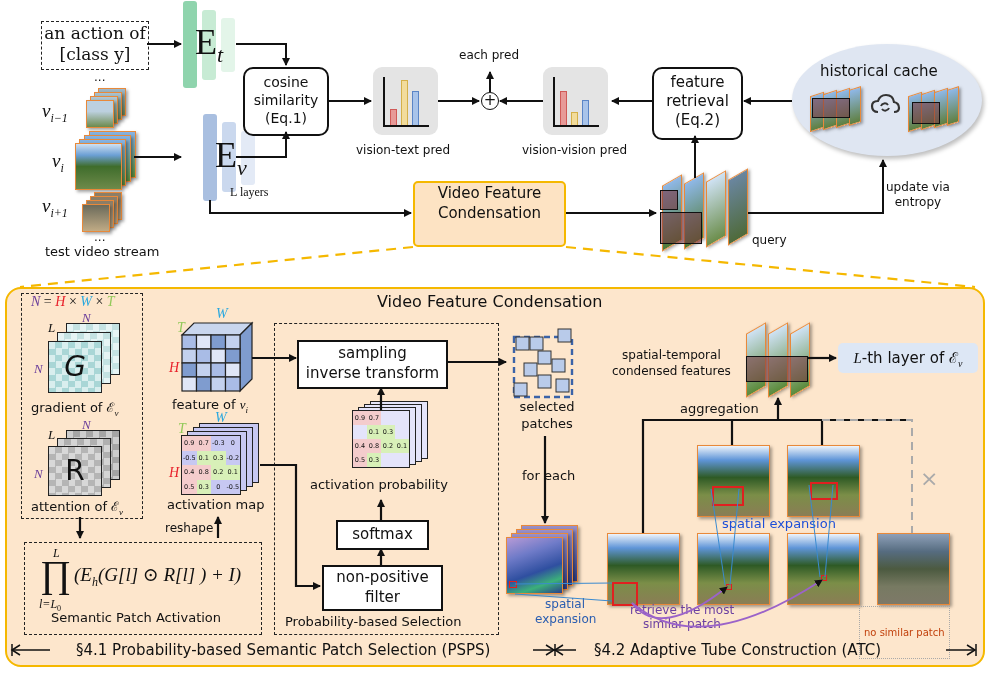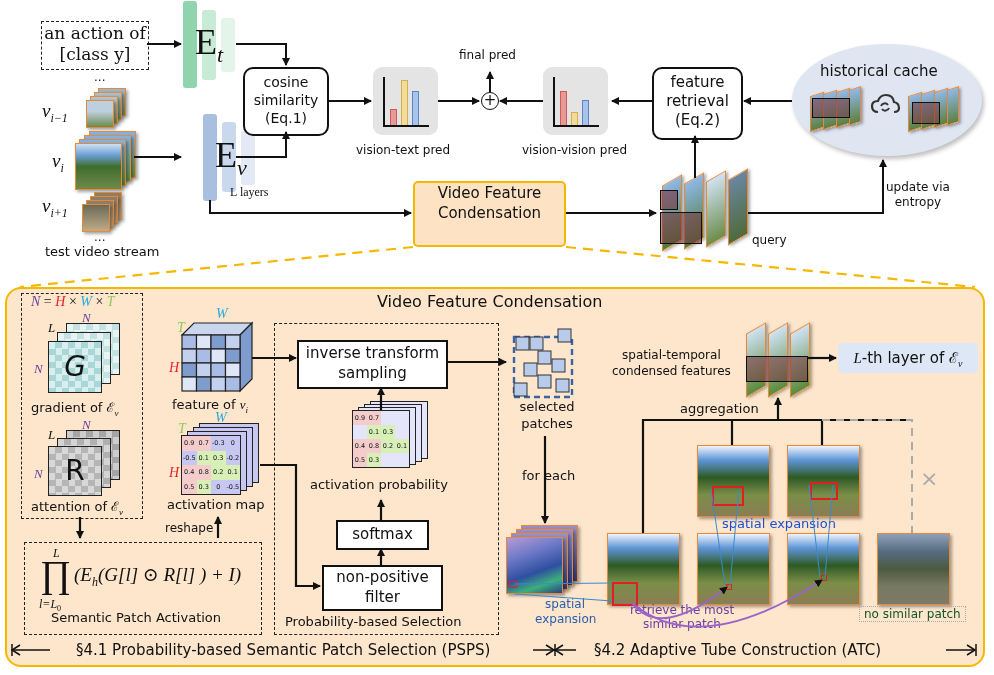--- a/index.html
+++ b/index.html
@@ -83,21 +83,21 @@
 <div class="abs" style="left:373px;top:67px;width:65px;height:68px;background:#e4e4e4;border-radius:9px;">
   <div class="abs" style="left:17px;top:42px;width:5px;height:16px;background:#e79a98;border:1px solid #d05a58;"></div>
   <div class="abs" style="left:28px;top:13px;width:5px;height:45px;background:#f2dc9c;border:1px solid #d4b04a;"></div>
   <div class="abs" style="left:39px;top:24px;width:5px;height:34px;background:#a9c4ea;border:1px solid #5b85c6;"></div>
   <div class="abs" style="left:10px;top:10px;width:2px;height:50px;background:#111;"></div>
   <div class="abs" style="left:10px;top:58px;width:46px;height:2px;background:#111;"></div>
 </div>
 <div class="abs t" style="left:356px;top:143px;font-size:12px;">vision-text pred</div>
 
 <div class="abs center" style="left:481px;top:92px;width:16px;height:16px;border:1.6px solid #111;border-radius:50%;font-size:15px;line-height:15px;">+</div>
-<div class="abs t" style="left:459px;top:48px;font-size:12px;">final pred</div>
+<div class="abs t" style="left:459px;top:48px;font-size:12px;">each pred</div>
 
 <div class="abs" style="left:543px;top:67px;width:65px;height:68px;background:#e4e4e4;border-radius:9px;">
   <div class="abs" style="left:17px;top:24px;width:5px;height:34px;background:#e79a98;border:1px solid #d05a58;"></div>
   <div class="abs" style="left:28px;top:45px;width:5px;height:13px;background:#f2dc9c;border:1px solid #d4b04a;"></div>
   <div class="abs" style="left:39px;top:33px;width:5px;height:25px;background:#a9c4ea;border:1px solid #5b85c6;"></div>
   <div class="abs" style="left:10px;top:10px;width:2px;height:50px;background:#111;"></div>
   <div class="abs" style="left:10px;top:58px;width:46px;height:2px;background:#111;"></div>
 </div>
 <div class="abs t" style="left:522px;top:143px;font-size:12px;">vision-vision pred</div>
 
@@ -248,22 +248,22 @@
 <div class="abs math" style="left:34px;top:546px;width:226px;height:70px;">
   <div class="abs" style="left:19px;top:0;font-size:12px;">L</div>
   <div class="abs" style="left:6px;top:8px;font-size:38px;font-style:normal;line-height:40px;">∏</div>
   <div class="abs" style="left:5px;top:51px;font-size:12px;"><span>l=L</span><sub style="font-size:8px;font-style:normal;">0</sub></div>
   <div class="abs" style="left:40px;top:17px;font-size:19px;white-space:nowrap;"><span>(E</span><sub style="font-size:12px;">h</sub><span>(G[l] ⊙ R[l] ) + I)</span></div>
 </div>
 <div class="abs t" style="left:51px;top:610px;font-size:13px;">Semantic Patch Activation</div>
 
 <div class="dashbox" style="left:274px;top:323px;width:223px;height:310px;"></div>
 <div class="sbox" style="left:297px;top:340px;width:147px;height:44px;padding-top:1px;">
+  <div>sampling</div>
   <div>inverse transform</div>
-  <div>sampling</div>
 </div>
 <div class="abs" style="left:352px;top:401px;width:80px;height:72px;">
   <div class="abs" style="left:18px;top:0;width:56px;height:56px;border:1.5px solid #222;background:#e4e4fa;"></div>
   <div class="abs" style="left:12px;top:3px;width:56px;height:56px;border:1.5px solid #222;background:#e4e4fa;"></div>
   <div class="abs" style="left:6px;top:6px;width:56px;height:56px;border:1.5px solid #222;background:#e4e4fa;"></div>
   <div class="abs" id="ap-grid" style="left:0;top:9px;width:56px;height:56px;border:1.5px solid #222;display:grid;grid-template-columns:repeat(4,1fr);grid-template-rows:repeat(4,1fr);font-size:6.5px;text-align:center;background:#e4e4fa;">
       <div style="background: rgb(244, 204, 204); display: flex; align-items: center; justify-content: center;">0.9</div>
       <div style="background: rgb(244, 204, 204); display: flex; align-items: center; justify-content: center;">0.7</div>
       <div style="background: transparent; display: flex; align-items: center; justify-content: center;"></div>
       <div style="background: transparent; display: flex; align-items: center; justify-content: center;"></div>
@@ -326,21 +326,21 @@
 <div class="frame" style="left:607px;top:533px;width:71px;height:70px;background:linear-gradient(#eef4fb 0%,#5f95d8 20%,#2e5a25 45%,#7b8e48 70%,#8a7d55 100%);">
   <div class="abs" style="left:4px;top:48px;width:22px;height:20px;border:2px solid #e02020;"></div>
 </div>
 <div class="frame" style="left:697px;top:533px;width:71px;height:70px;background:linear-gradient(#eef4fb 0%,#5f95d8 20%,#2e5a25 45%,#7b8e48 70%,#8a7d55 100%);">
   <div class="abs" style="left:28px;top:50px;width:4px;height:4px;border:1.5px solid #e02020;"></div>
 </div>
 <div class="frame" style="left:787px;top:533px;width:71px;height:70px;background:linear-gradient(#eef4fb 0%,#5f95d8 20%,#2e5a25 45%,#7b8e48 70%,#8a7d55 100%);">
   <div class="abs" style="left:33px;top:41px;width:4px;height:4px;border:1.5px solid #e02020;"></div>
 </div>
 <div class="frame" style="left:877px;top:533px;width:71px;height:70px;background:linear-gradient(#8ea0b8 0%,#566c80 25%,#4c5a40 50%,#777a62 75%,#7e7968 100%);"></div>
-<div class="abs t" style="left:859px;top:606px;font-size:12px;color:#14532d;border:1px dotted #aaa;padding:0 4px;">no similar patch</div>
+<div class="abs t" style="left:859px;top:606px;font-size:10px;color:#c2410c;border:1px dotted #aaa;padding:20px 4px;">no similar patch</div>
 
 <div class="frame" style="left:697px;top:445px;width:71px;height:70px;background:linear-gradient(#eef4fb 0%,#5f95d8 20%,#2e5a25 45%,#7b8e48 70%,#8a7d55 100%);">
   <div class="abs" style="left:14px;top:40px;width:28px;height:16px;border:2px solid #e02020;"></div>
 </div>
 <div class="frame" style="left:787px;top:445px;width:71px;height:70px;background:linear-gradient(#eef4fb 0%,#5f95d8 20%,#2e5a25 45%,#7b8e48 70%,#8a7d55 100%);">
   <div class="abs" style="left:22px;top:36px;width:24px;height:14px;border:2px solid #e02020;"></div>
 </div>
 <div class="abs t" style="left:722px;top:516px;font-size:13px;color:#1d4ed8;">spatial expansion</div>
 <div class="abs center" style="left:622px;top:603px;width:120px;font-size:12px;line-height:14px;color:#6b3fa0;">
   <div>retrieve the most</div>

